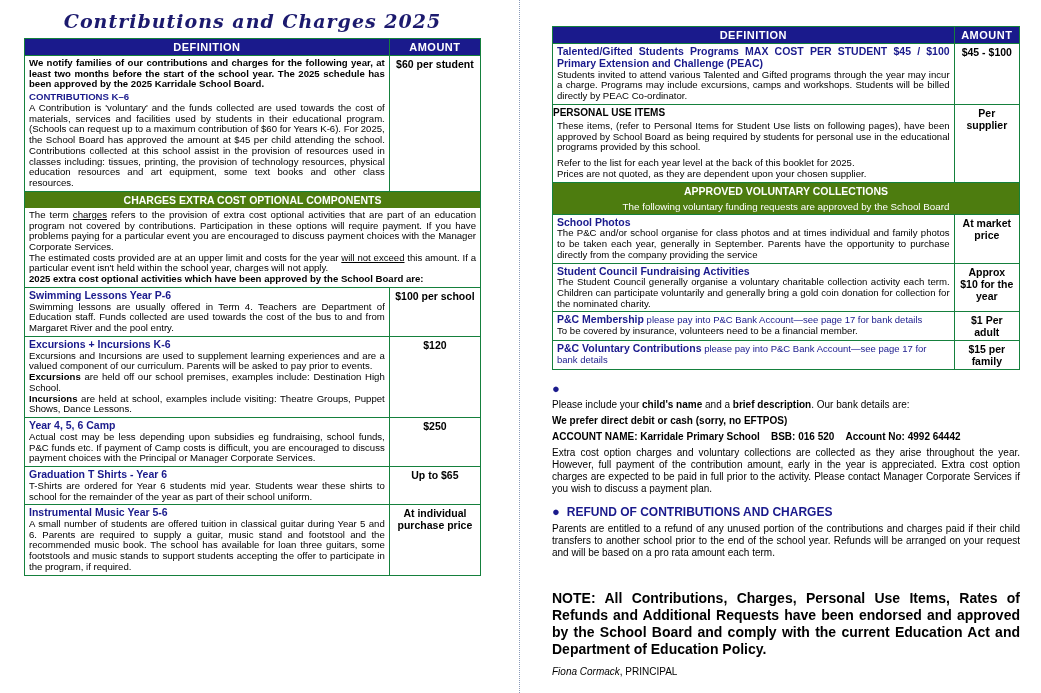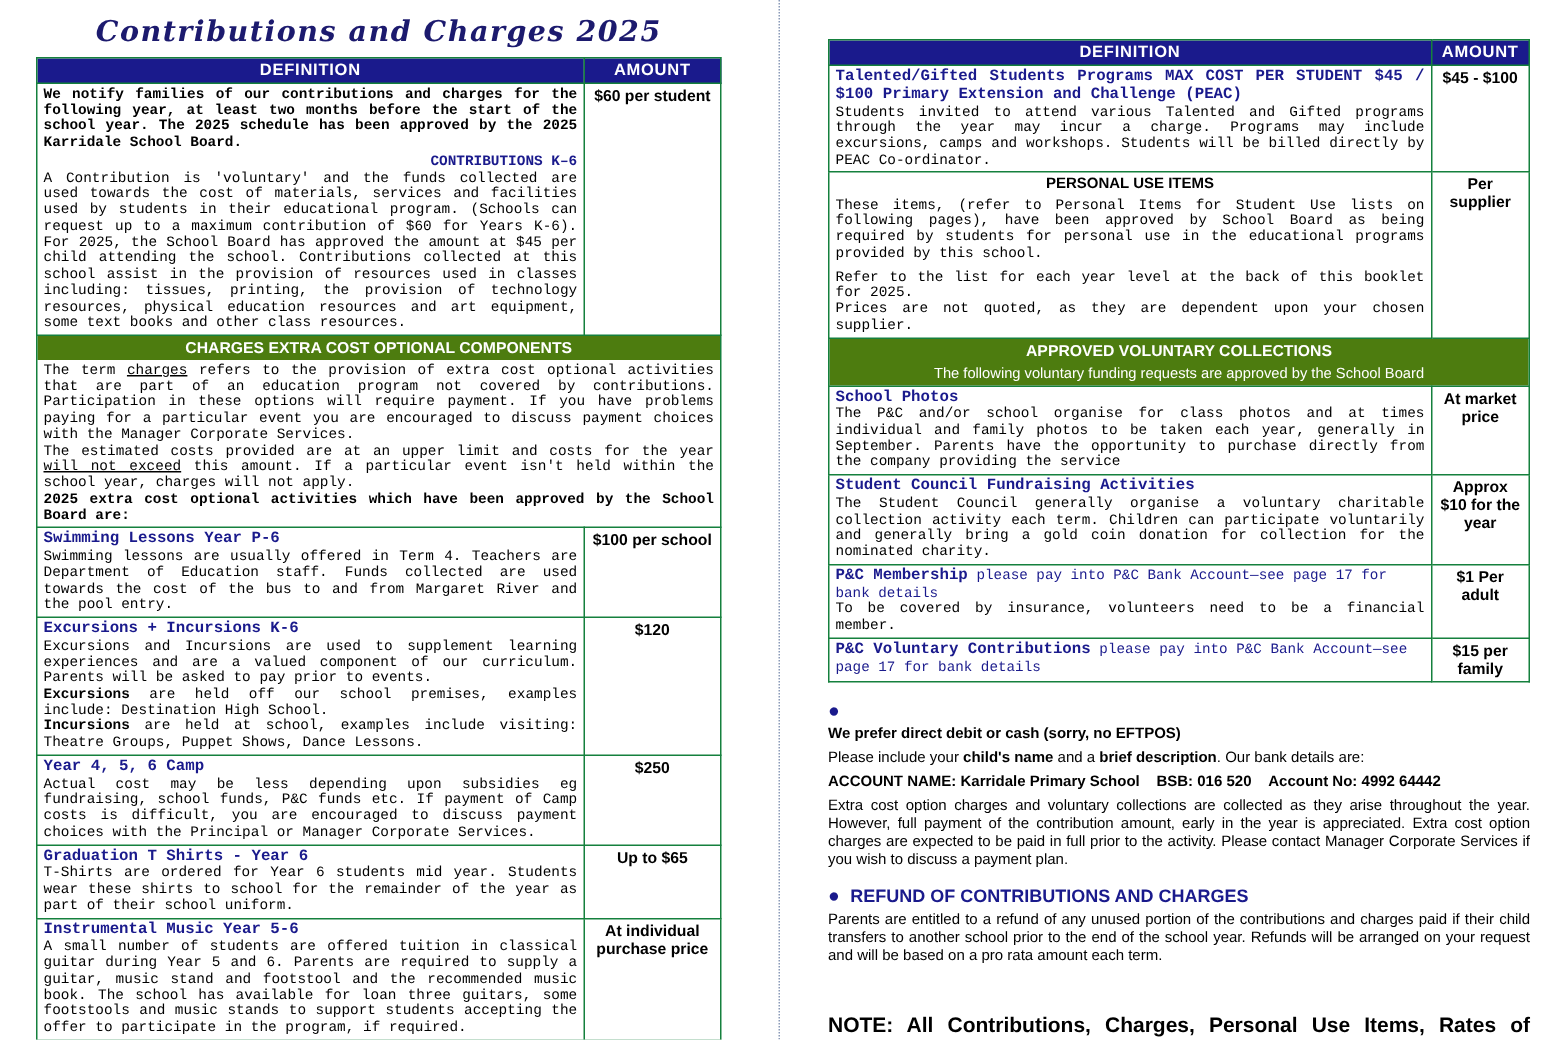--- a/index.html
+++ b/index.html
@@ -39,35 +39,35 @@
     margin-left:36px;
   }
   .hdr th{
     background:#1a1a8c;color:#fff;text-align:center;
     font-weight:bold;font-size:11px;letter-spacing:.5px;padding:2px 0;
   }
   .amt{text-align:center;vertical-align:middle;font-weight:bold;color:#000;font-size:10.5px;}
   .amt.norm{font-weight:bold;}
   .blue{color:#1a1a8c;}
   .b{font-weight:bold;}
-  .ctr{text-align:right;}
+  .ctr{text-align:left;}
   .just{text-align:justify;}
   .sec-title{font-weight:bold;color:#1a1a8c;font-size:10.5px;}
   .band{
     background:#4d7c0f;color:#fff;text-align:center;font-weight:bold;
     font-size:10.5px;padding:2px 0;
   }
   .subband{
-    text-align:center;font-weight:bold;font-size:10px;padding:2px 0;
+    text-align:left;font-weight:bold;font-size:10px;padding:2px 0;
   }
   .u{text-decoration:underline;}
   .small{font-size:9.5px;}
   p{margin:0 0 1px 0;}
   .celltext{font-size:9.6px;line-height:1.12;}
-  .celltext p{margin:0;font-family:Liberation Mono, monospace;}
+  .celltext p{margin:0;}
 
   
   .bullet-head{
     color:#1a1a8c;font-weight:bold;font-size:12px;margin:0 0 4px 0;
     display:flex;gap:7px;align-items:flex-start;
   }
   .bullet-dot{color:#1a1a8c;font-size:13px;line-height:1;}
   .body-text{font-size:10px;line-height:1.2;margin:0 0 4px 0;text-align:justify;}
   .sig{font-style:italic;font-size:10px;margin-top:8px;}
   .note{font-size:14px;line-height:1.2;text-align:justify;margin-top:31px;}
@@ -229,22 +229,22 @@
         </td>
         <td class="amt">$15 per family</td>
       </tr>
     </tbody>
       </table>
 
     <div style="margin-top:12px">
       <div class="bullet-head">
         <span class="bullet-dot">●</span>
       </div>
+      <p class="body-text" style="text-align:left"><span>Please include your </span><span class="b">child's name</span><span> and a </span><span class="b">brief description</span><span>. Our bank details are:</span></p>
       <p class="body-text b" style="text-align:left">We prefer direct debit or cash (sorry, no EFTPOS)</p>
-      <p class="body-text" style="text-align:left"><span>Please include your </span><span class="b">child's name</span><span> and a </span><span class="b">brief description</span><span>. Our bank details are:</span></p>
       <p class="body-text" style="text-align:left">
         <span class="b">ACCOUNT NAME:</span>
         <span class="b">Karridale Primary School</span>
         &nbsp;&nbsp;&nbsp;<span class="b">BSB:</span>
         <span class="b">016 520</span>
         &nbsp;&nbsp;&nbsp;<span class="b">Account No:</span>
         <span class="b">4992 64442</span>
       </p>
       <p class="body-text">Extra cost option charges and voluntary collections are collected as they arise throughout the year. However, full payment of the contribution amount, early in the year is appreciated.  Extra cost option charges are expected to be paid in full prior to the activity.  Please contact Manager Corporate Services if you wish to discuss a payment plan.</p>
     </div>

